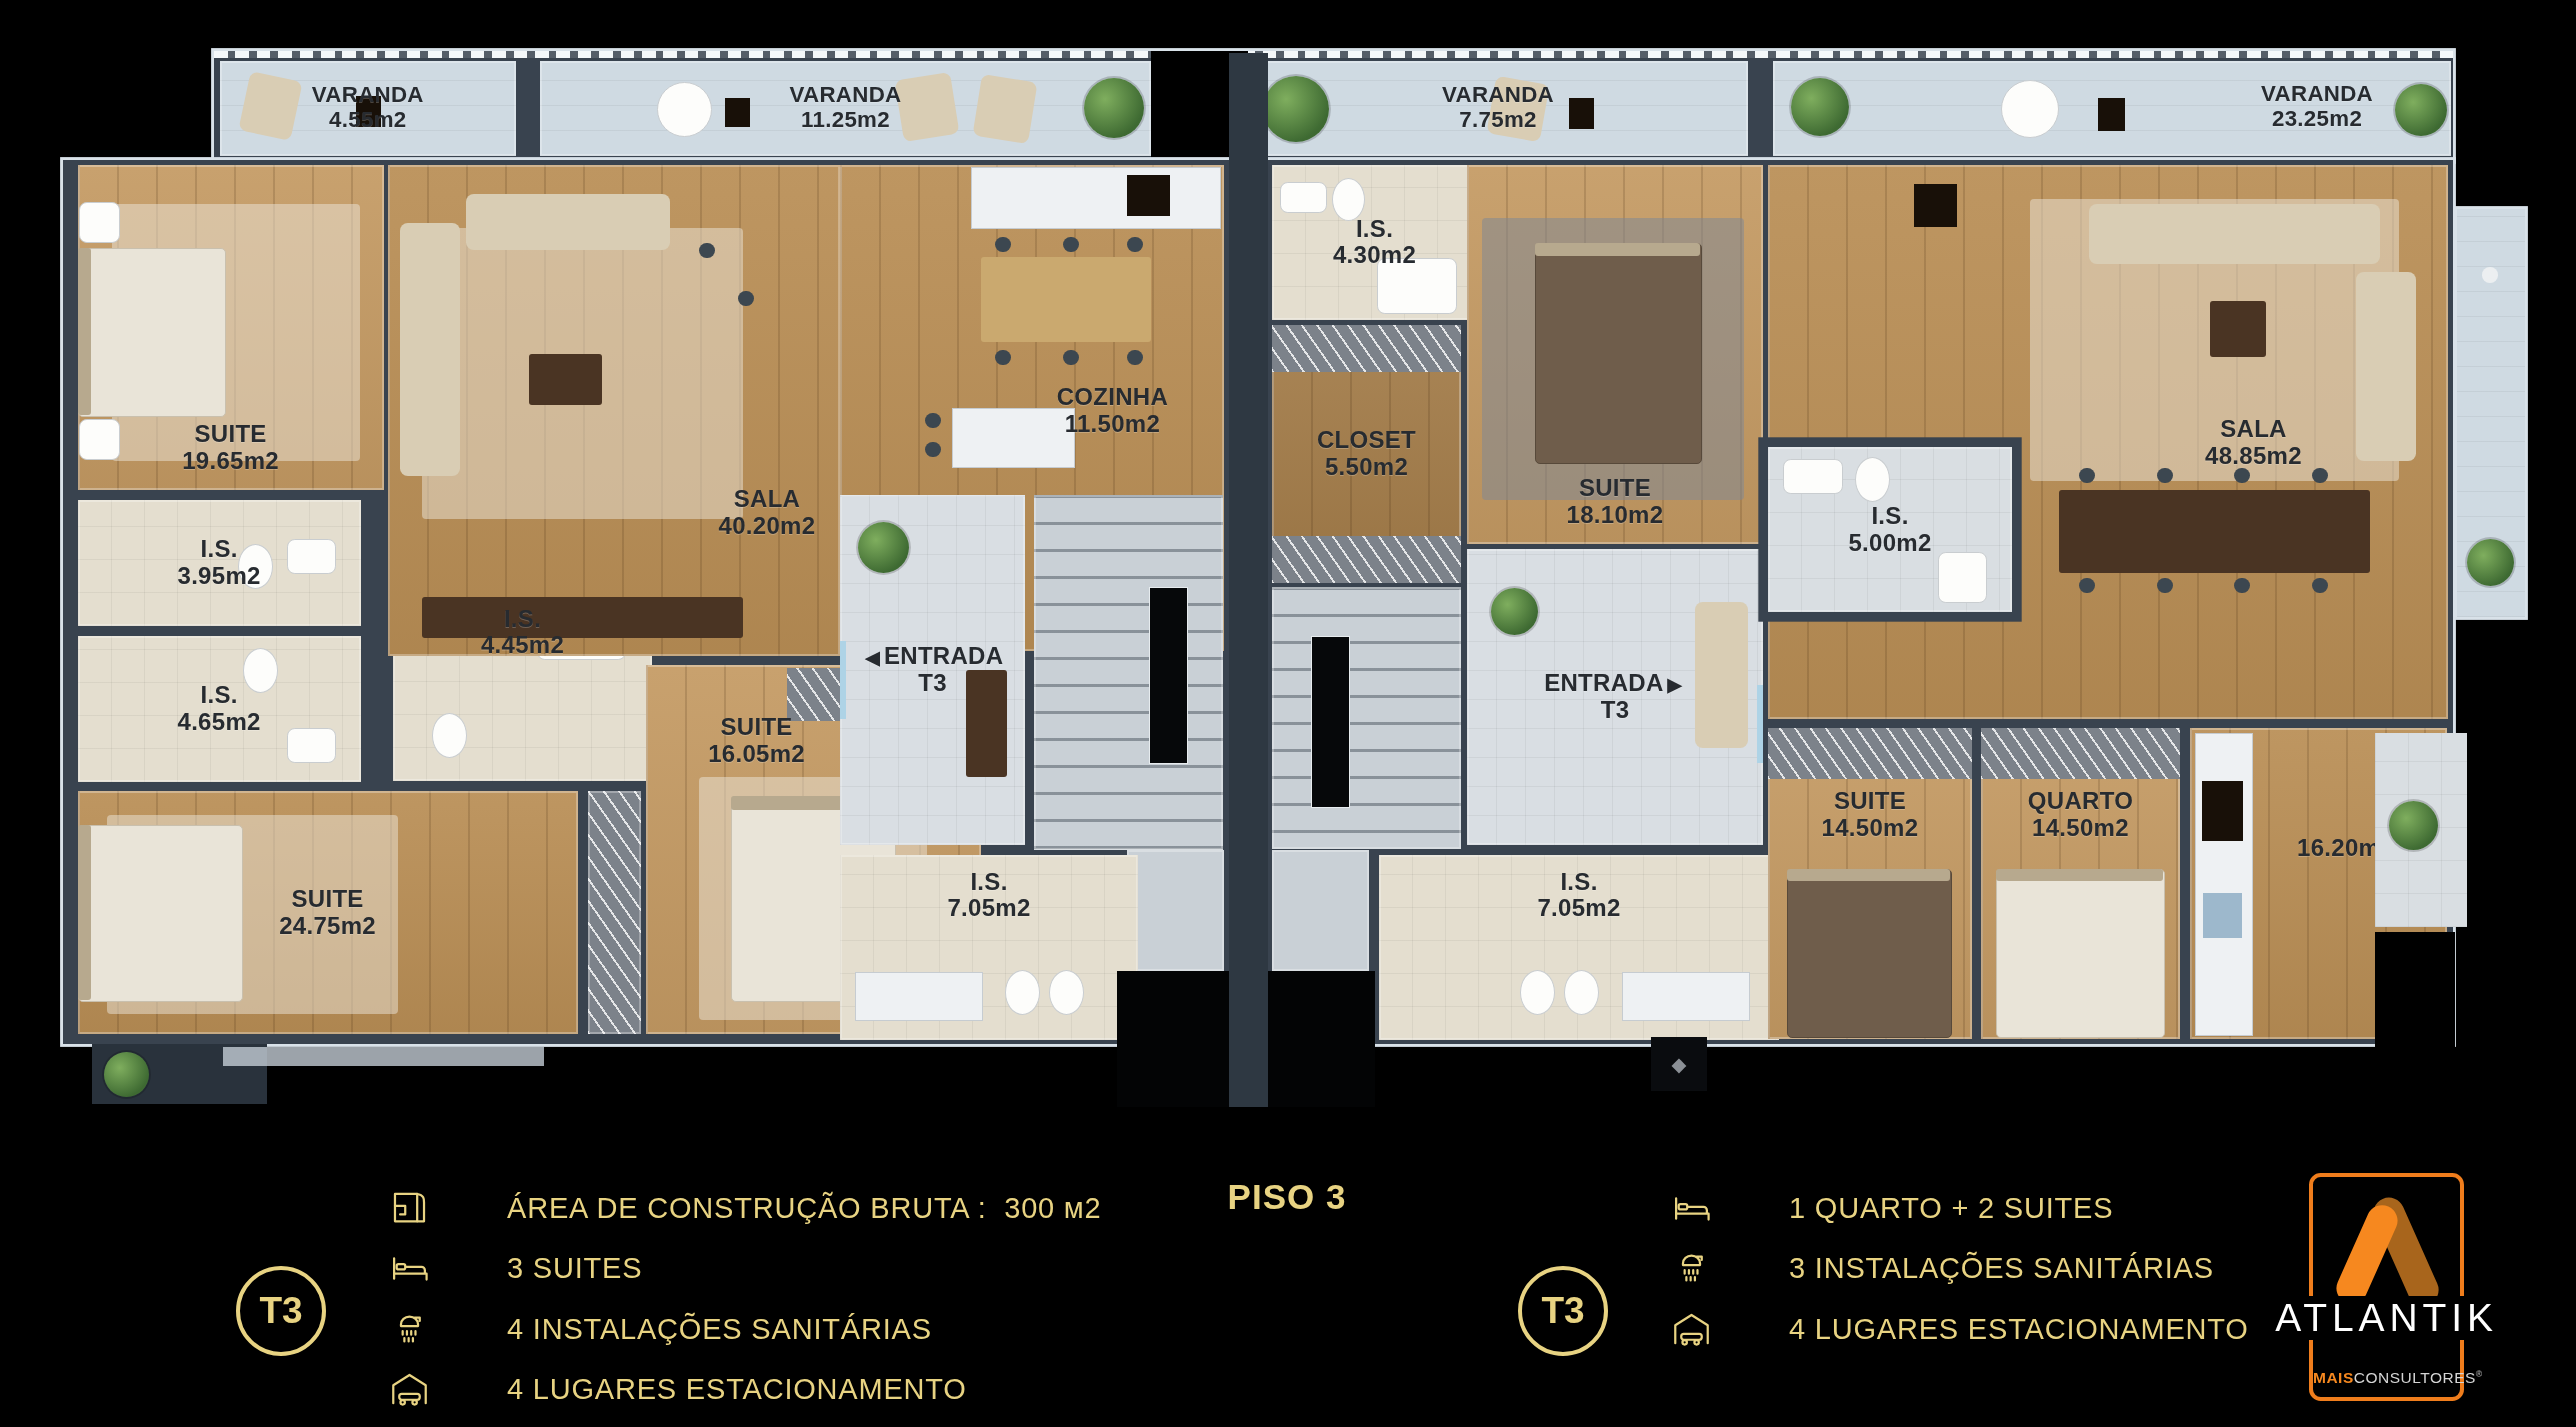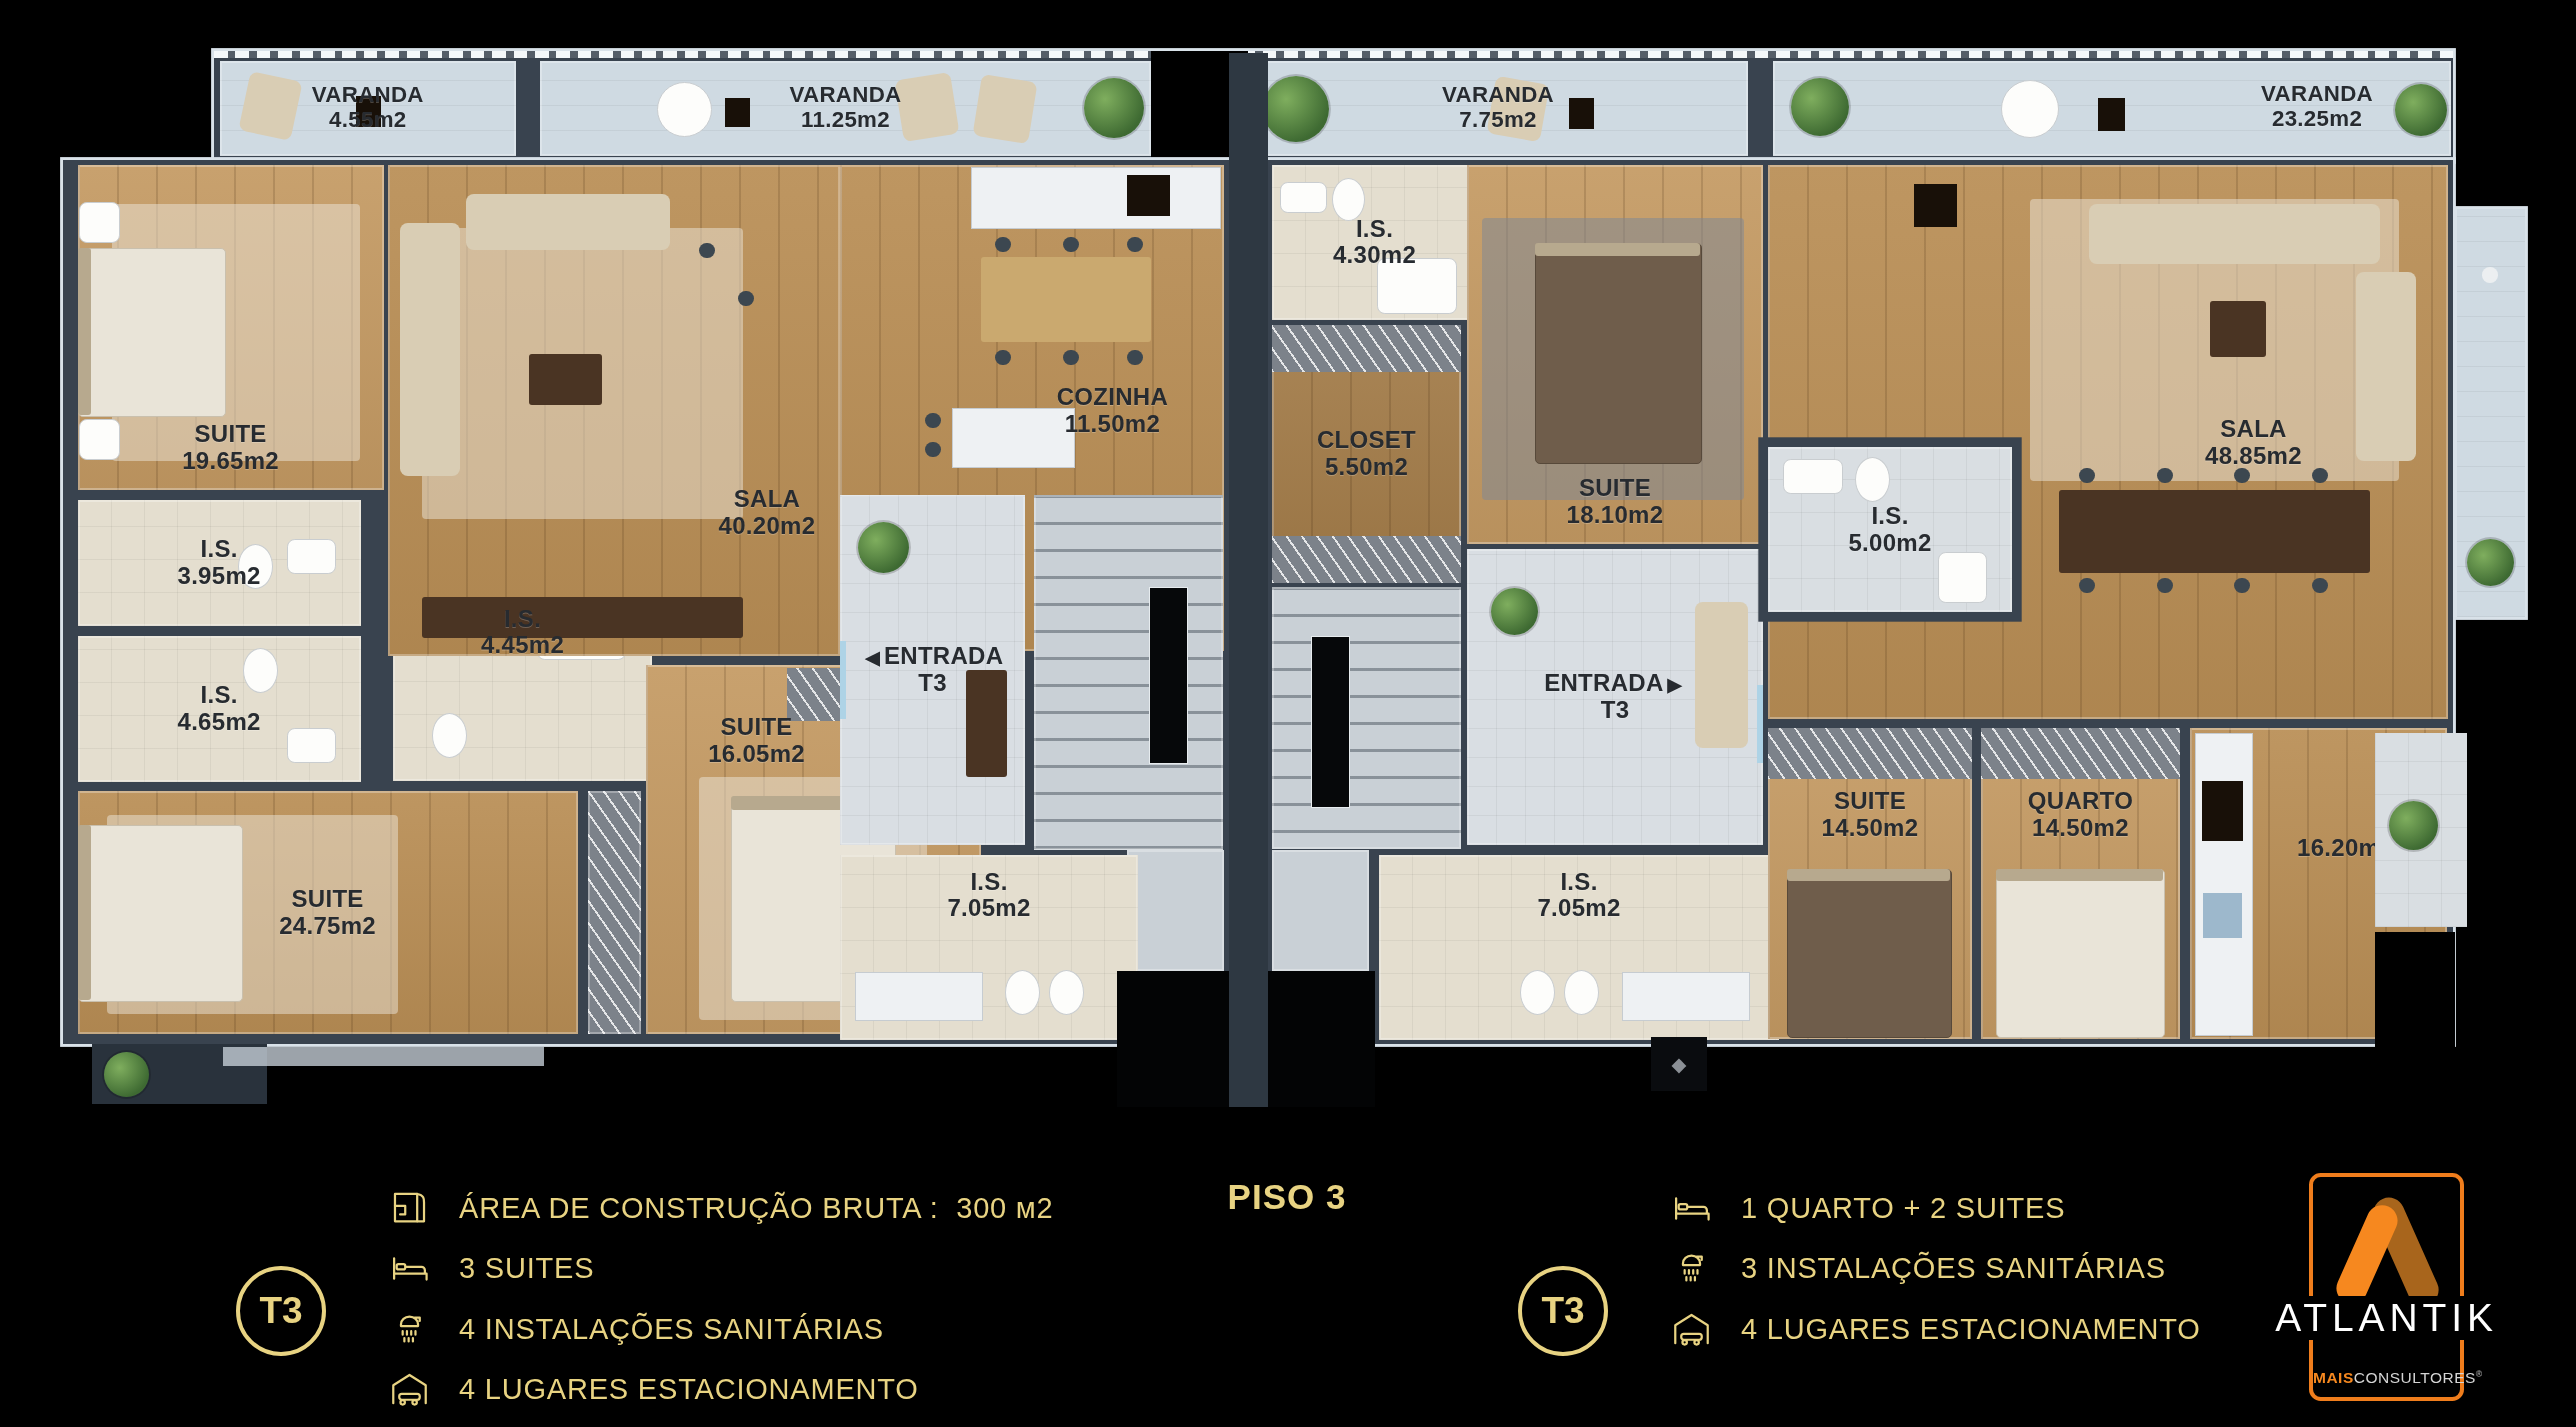--- a/index.html
+++ b/index.html
@@ -65,21 +65,21 @@
   .arr{font-size:18.5px;margin:0 3.9px;}
   
   .piso{position:absolute;font:700 35px "Liberation Sans",sans-serif;color:#e8d382;
         letter-spacing:1px;text-align:center;}
   .badge{position:absolute;width:82px;height:82px;border:4.9px solid #e8d382;border-radius:50%;
          display:flex;align-items:center;justify-content:center;
          font:700 37px "Liberation Sans",sans-serif;color:#e8d382;}
   .lrows{position:absolute;display:flex;flex-direction:column;gap:21.4px;}
   .lrow{display:flex;align-items:center;gap:27px;height:39px;}
   .licon{stroke:#e8d382;fill:none;stroke-width:2.6;stroke-linecap:round;stroke-linejoin:round;}
-  .ltext{font:400 29px/1 "Liberation Sans",sans-serif;color:#e8d382;letter-spacing:0.8px;white-space:pre;}
+  .ltext{font:400 29px/1 "Liberation Sans",sans-serif;color:#e8d382;letter-spacing:0.8px;white-space:pre;margin-left:48px;}
   
   .logo{position:absolute;border:4.9px solid #ef7d1c;border-radius:11.7px;}
   .achev{position:absolute;top:11.7px;left:50%;transform:translateX(-50%);width:101px;height:119px;}
   .stroke{position:absolute;width:31px;height:112px;border-radius:15.5px;}
   .s-r{left:54px;top:5.8px;height:115px;background:#a8651c;transform:rotate(-24deg);}
   .s-l{left:15.5px;top:13.6px;height:105px;background:#f6881f;transform:rotate(24deg);z-index:2;}
   .brand{position:absolute;top:119px;left:50%;transform:translateX(-50%);background:#000;
          padding:0 7.8px;color:#fff;font:400 39px "Liberation Sans",sans-serif;
          letter-spacing:4.9px;white-space:nowrap;z-index:3;text-align:center;}
   .subbrand{position:absolute;bottom:9.7px;width:100%;text-align:right;

